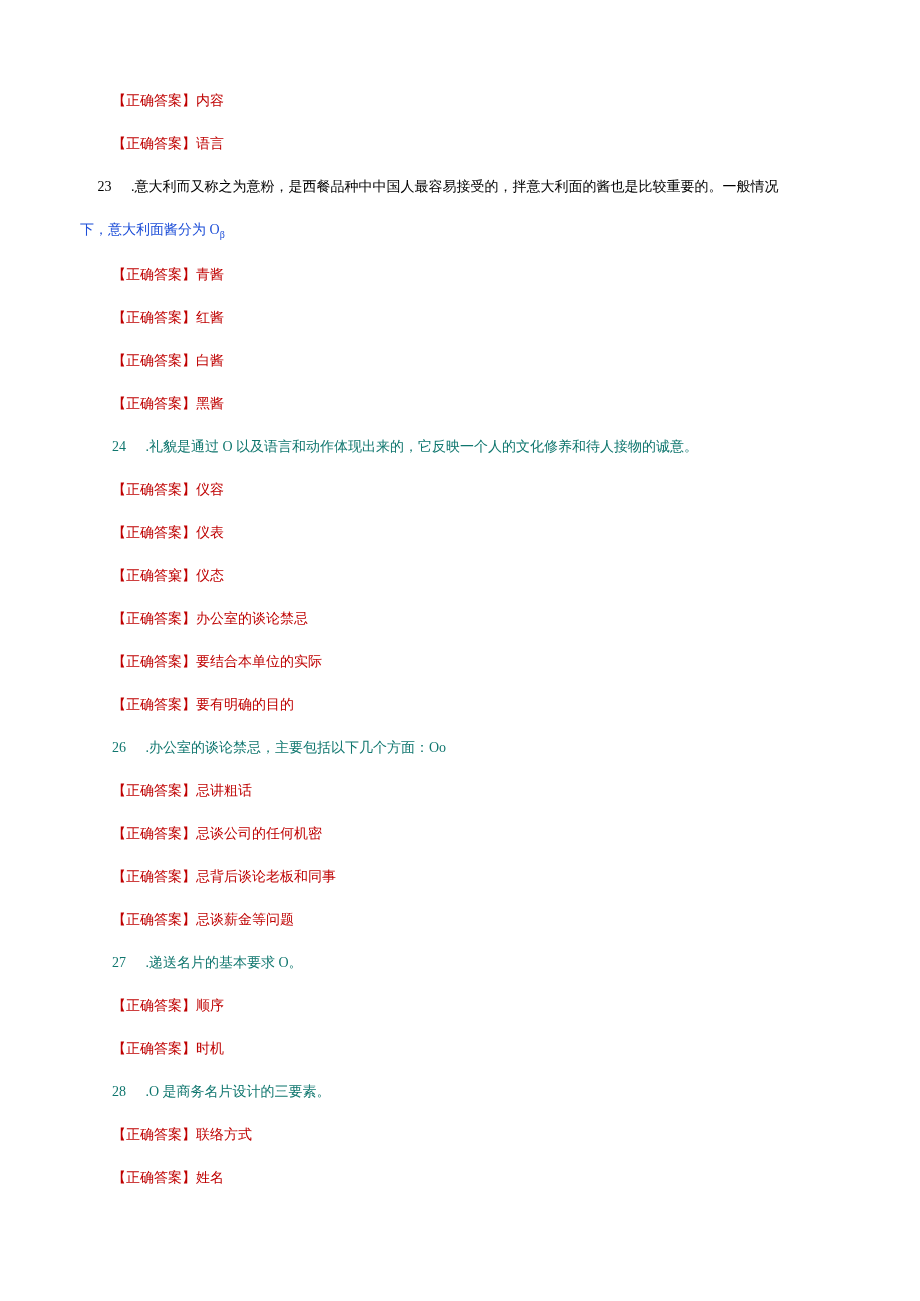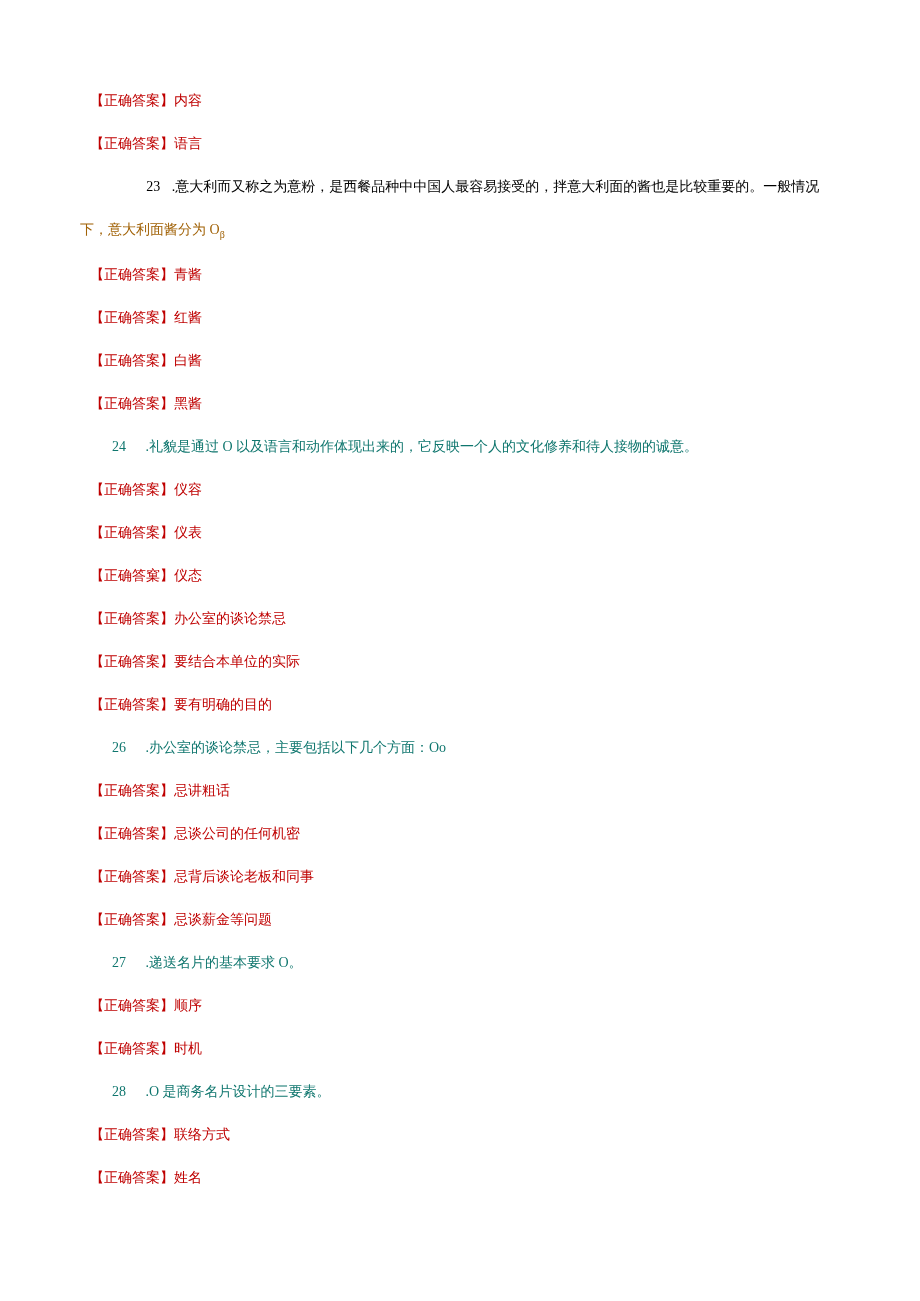--- a/index.html
+++ b/index.html
@@ -9,44 +9,43 @@
     background: #ffffff;
     font-family: "SimSun", "宋体", serif;
     font-size: 14px;
     color: #000000;
     line-height: 1.5;
   }
   .page {
     padding: 90px 60px 60px 60px;
   }
   .answer-line {
-    margin: 0 0 22px 30px;
+    margin: 0 0 22px 52px;
   }
   .answer-label {
     color: #bf0000;
   }
   .answer-text {
     color: #bf0000;
   }
   .question-line {
     margin: 0 0 22px 52px;
     color: #0f766e;
   }
   .question-line-wide {
     margin: 0 0 22px 20px;
     color: #000000;
-    text-align: center;
   }
   .qnum {
     display: inline-block;
     min-width: 30px;
   }
   .continuation {
     margin: 0 0 22px 20px;
-    color: #a16207;
+    color: #1d4ed8;
   }
   .sub {
     font-size: 10px;
     vertical-align: sub;
   }
 </style>
 </head>
 <body>
 
 <div class="page">

